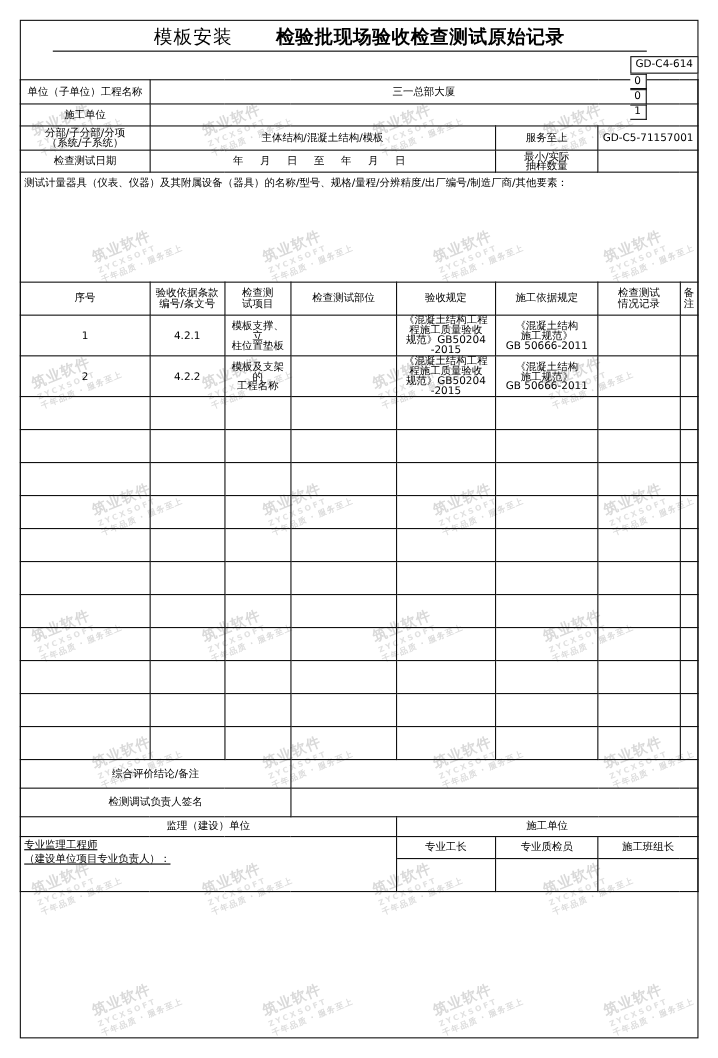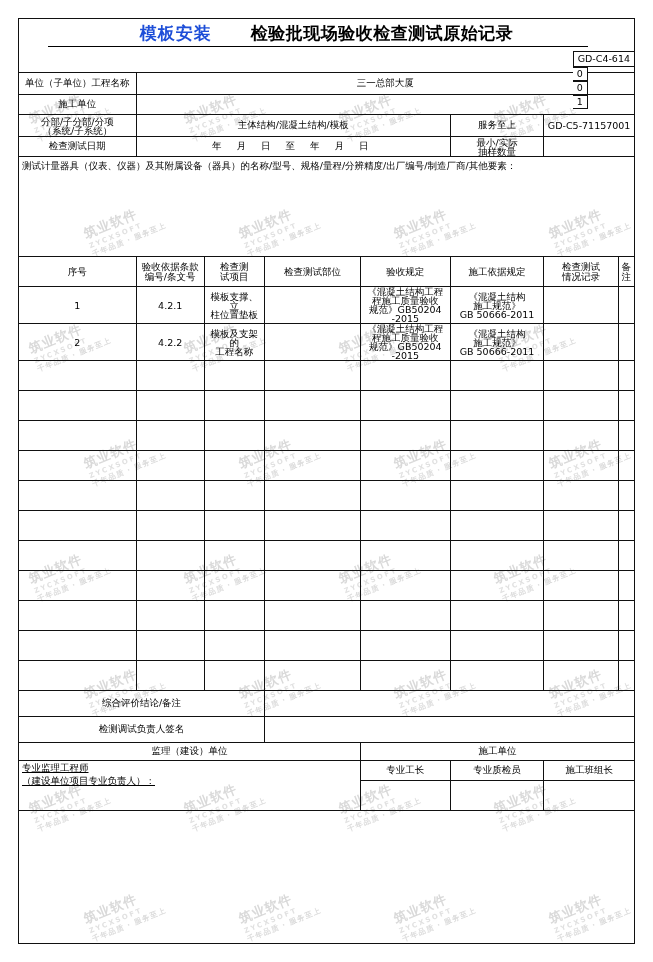--- a/index.html
+++ b/index.html
@@ -40,21 +40,21 @@
   .wm .l2 { font-size: 7px; letter-spacing: 2px; color:#dcdcdc; }
   .wm .l3 { font-size: 7.5px; letter-spacing: 1px; color:#d6d6d6; }
 
   
   .title-row {
     position: absolute; left: 0; top: 22px; width: 100%;
     text-align: center; z-index: 2;
   }
   .title-main {
     display: inline-block;
-    font-size: 17px; font-weight: bold; color: #1d4ed8;
+    font-size: 17px; font-weight: normal; color: #000000;
     letter-spacing: 1px;
   }
   .title-sub {
     display: inline-block;
     font-size: 17px; font-weight: bold; color: #000;
     letter-spacing: 0.5px;
     margin-left: 34px;
   }
   .title-underline {
     position: absolute;

